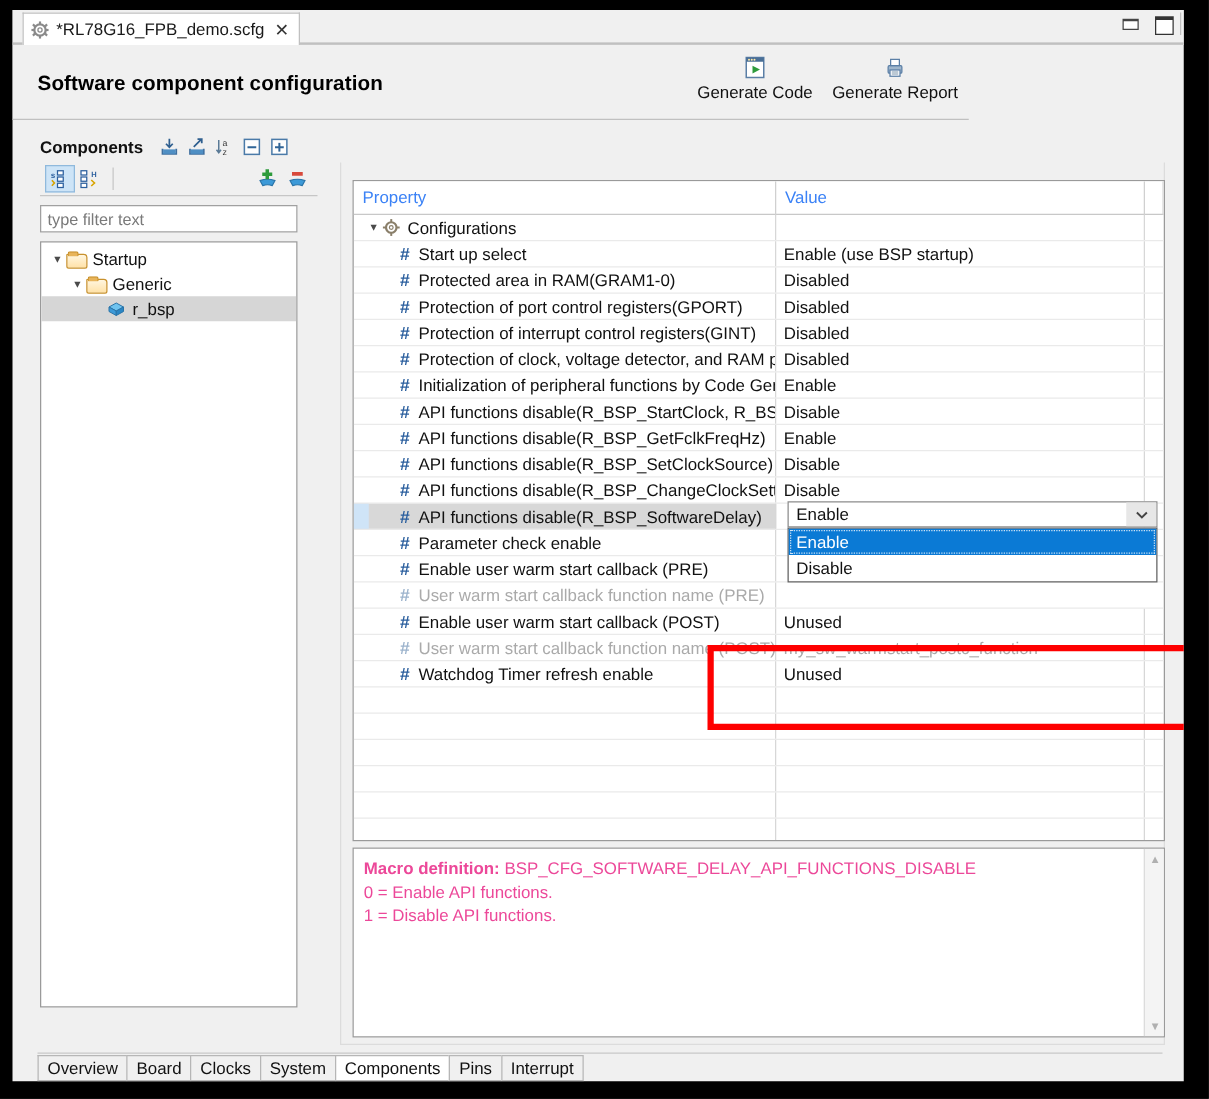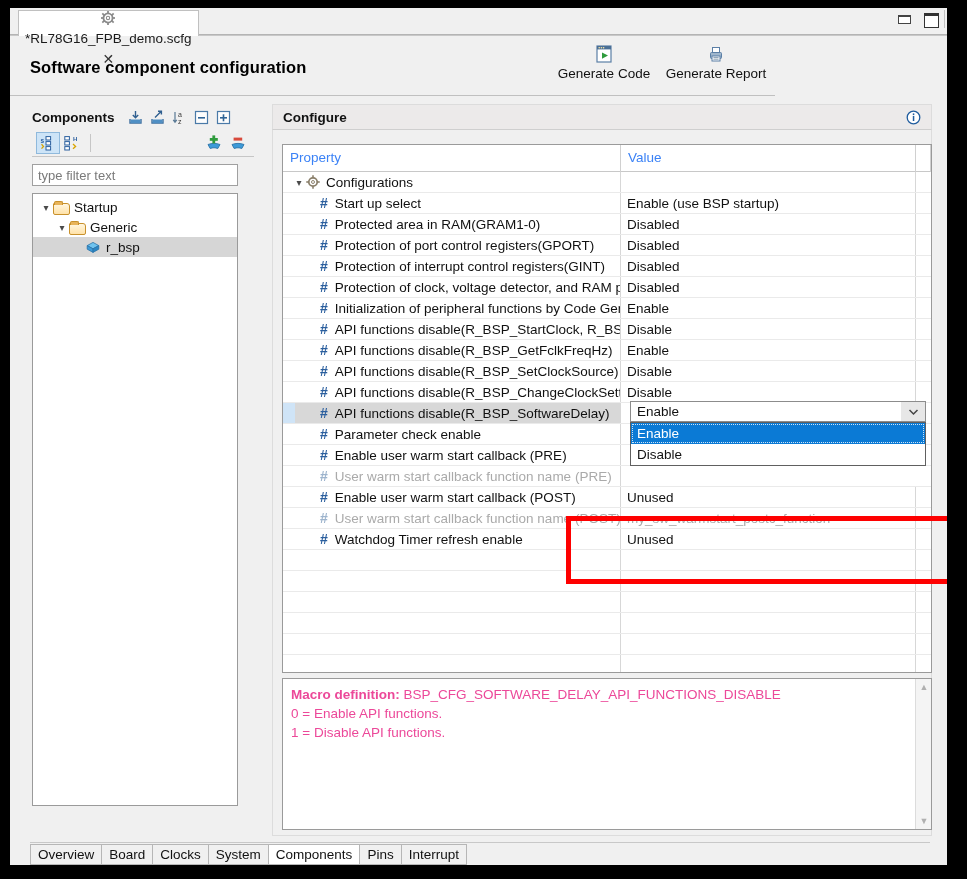--- a/index.html
+++ b/index.html
@@ -35,21 +35,20 @@
     position: absolute; left: 8px; top: 2px;
     height: 26px;
     padding: 0 6px 0 6px;
     display: flex; align-items: center; gap: 6px;
     background: #ffffff;
     border: 1px solid #c0c0c0;
     border-bottom: none;
     font-size: 13.5px;
     color: #1a1a1a;
     z-index: 2;
-    flex-direction: column;
   }
   .tab-title { white-space: nowrap; }
   .tab-close {
     font-size: 14px; color: #333; line-height: 1;
     padding: 0 2px; cursor: pointer;
   }
   .gear-glyph {
     width: 14px; height: 14px; display: inline-block;
     position: relative; flex: 0 0 14px;
   }
@@ -458,30 +457,20 @@
       <span class="tool-ico">
         <svg width="17" height="17" viewBox="0 0 17 17">
           <rect x="2.5" y="2.5" width="12" height="12" fill="#fdfdfd" stroke="#4a7aa8" stroke-width="1.2"></rect>
           <rect x="5" y="8" width="7" height="1.6" fill="#2f6496"></rect>
           <rect x="7.7" y="5.3" width="1.6" height="7" fill="#2f6496"></rect>
         </svg>
       </span>
     </span>
   </div>
 
-  <div class="section-hdr" id="hdr-configure">
-    <span class="sh-title">Configure</span>
-    <span class="info-ico">
-      <svg width="15" height="15" viewBox="0 0 15 15">
-        <circle cx="7.5" cy="7.5" r="6.3" fill="#ffffff" stroke="#1f5c9e" stroke-width="1.3"></circle>
-        <rect x="6.8" y="6" width="1.5" height="5" fill="#1f5c9e"></rect>
-        <rect x="6.8" y="3.4" width="1.5" height="1.7" fill="#1f5c9e"></rect>
-      </svg>
-    </span>
-  </div>
 
   <div class="left-panel">
 
     <div class="lp-toolbar">
       <div class="lp-tbtn active">
         <svg width="17" height="17" viewBox="0 0 17 17">
           <text x="0.5" y="7.6" font-size="6.5" font-weight="bold" fill="#2b5f9e" font-family="Liberation Sans">s</text>
           <path d="M1.5 9.2 l2 2.2 l-2 2.2" fill="none" stroke="#d8a400" stroke-width="1.3"></path>
           <rect x="6" y="1.6" width="4.6" height="3.4" fill="#ffffff" stroke="#2b5f9e" stroke-width="1"></rect>
           <rect x="6" y="6.6" width="4.6" height="3.4" fill="#ffffff" stroke="#2b5f9e" stroke-width="1"></rect>

